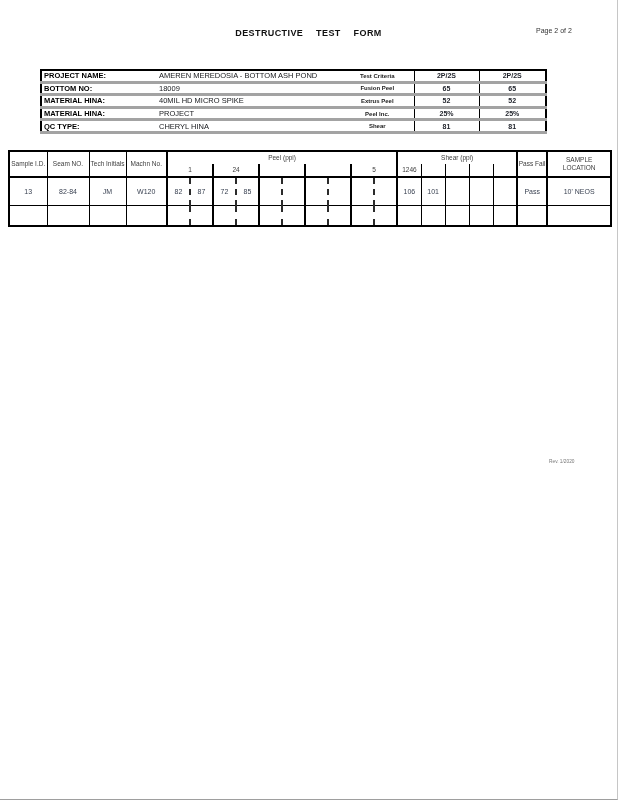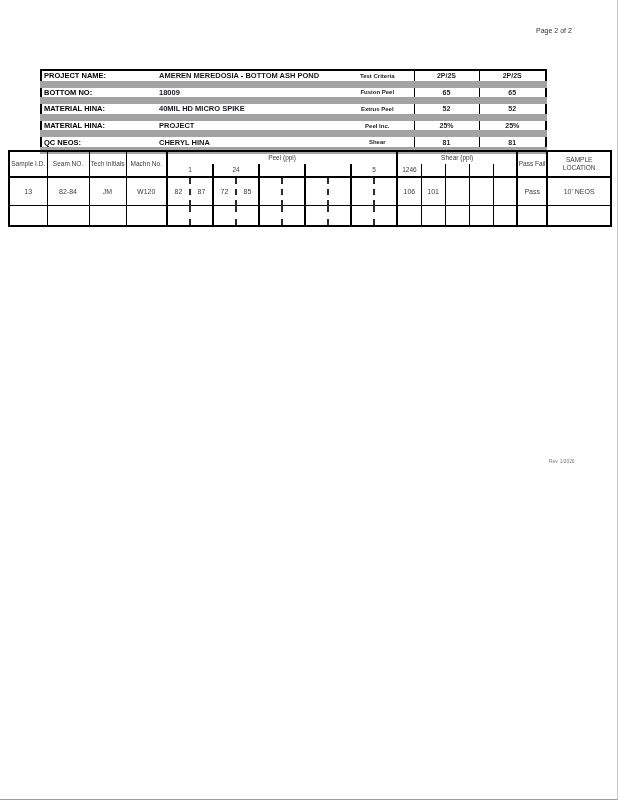--- a/index.html
+++ b/index.html
@@ -22,24 +22,24 @@
     background:repeating-linear-gradient(0deg,#161616 0 2px,transparent 2px 4px);}
 
   
   .title{position:absolute;top:28px;left:0;right:0;text-align:center;
     font-size:9px;font-weight:bold;word-spacing:10px;letter-spacing:.4px;color:#111;}
   .page-num{position:absolute;top:27px;left:536px;font-size:7px;color:#333;}
 
   
   .info{position:absolute;left:40px;top:69px;border-collapse:collapse;table-layout:fixed;width:505px;
     border:2px solid #000;}
-  .info td{height:9.6px;padding:0;border-bottom:7px solid #a3a3a3;vertical-align:middle;overflow:hidden;white-space:nowrap;}
+  .info td{height:9.6px;padding:0;border-bottom:3px solid #a3a3a3;vertical-align:middle;overflow:hidden;white-space:nowrap;}
   .info tr.heavy td{border-top:2px solid #000;}
   .info td.lab{font-size:7.5px;font-weight:bold;padding-left:2px;}
-  .info td.val{font-size:7.5px;font-weight:bold;padding-left:8px;color:#16181c;}
+  .info td.val{font-size:7.5px;font-weight:normal;padding-left:8px;color:#16181c;}
   .info td.crit{font-size:6px;font-weight:bold;text-align:center;color:#222;border-right:1.5px solid #000;}
   .info td.cv{font-size:7px;font-weight:bold;text-align:center;color:#23262e;border-right:1.5px solid #000;}
 
   
   .mt{position:absolute;left:8px;top:150px;border-collapse:collapse;table-layout:fixed;width:602px;
     border:2px solid #000;}
   .mt th,.mt td{padding:0;text-align:center;vertical-align:middle;font-weight:normal;overflow:hidden;}
   .mt th{font-size:6.5px;color:#3c3c3c;line-height:1.2;border:1px solid #000;}
   .mt td{font-size:7px;color:#3a4252;border:1px solid #000;}
   .mt tr.grp th.span{border-bottom:none;}
@@ -53,20 +53,21 @@
   .mt .wrapbox{display:inline-block;width:44px;line-height:1.25;}
 
   .rev{position:absolute;left:549px;top:459px;font-size:6px;color:#777;transform:scale(.8);transform-origin:left top;}
 </style>
 </head>
 <body>
 
 <div class="page">
 
 
+  <div class="title">DESTRUCTIVE TEST FORM</div>
   <div class="page-num">Page 2 of 2</div>
 
   <table class="info">
     <colgroup>
         <col style="width:110px">
         <col style="width:190px">
         <col style="width:73px">
         <col style="width:65px">
         <col style="width:67px">
       </colgroup>
@@ -93,21 +94,21 @@
       <td class="cv">52</td>
     </tr>
     <tr class="heavy">
       <td class="lab">MATERIAL HINA:</td>
       <td class="val">PROJECT</td>
       <td class="crit">Peel Inc.</td>
       <td class="cv">25%</td>
       <td class="cv">25%</td>
     </tr>
     <tr>
-      <td class="lab">QC NEOS:</td>
+      <td class="lab">QC TYPE:</td>
       <td class="val">CHERYL HINA</td>
       <td class="crit">Shear</td>
       <td class="cv">81</td>
       <td class="cv">81</td>
     </tr>
   </tbody>
     </table>
 
   <table class="mt">
     <colgroup>

